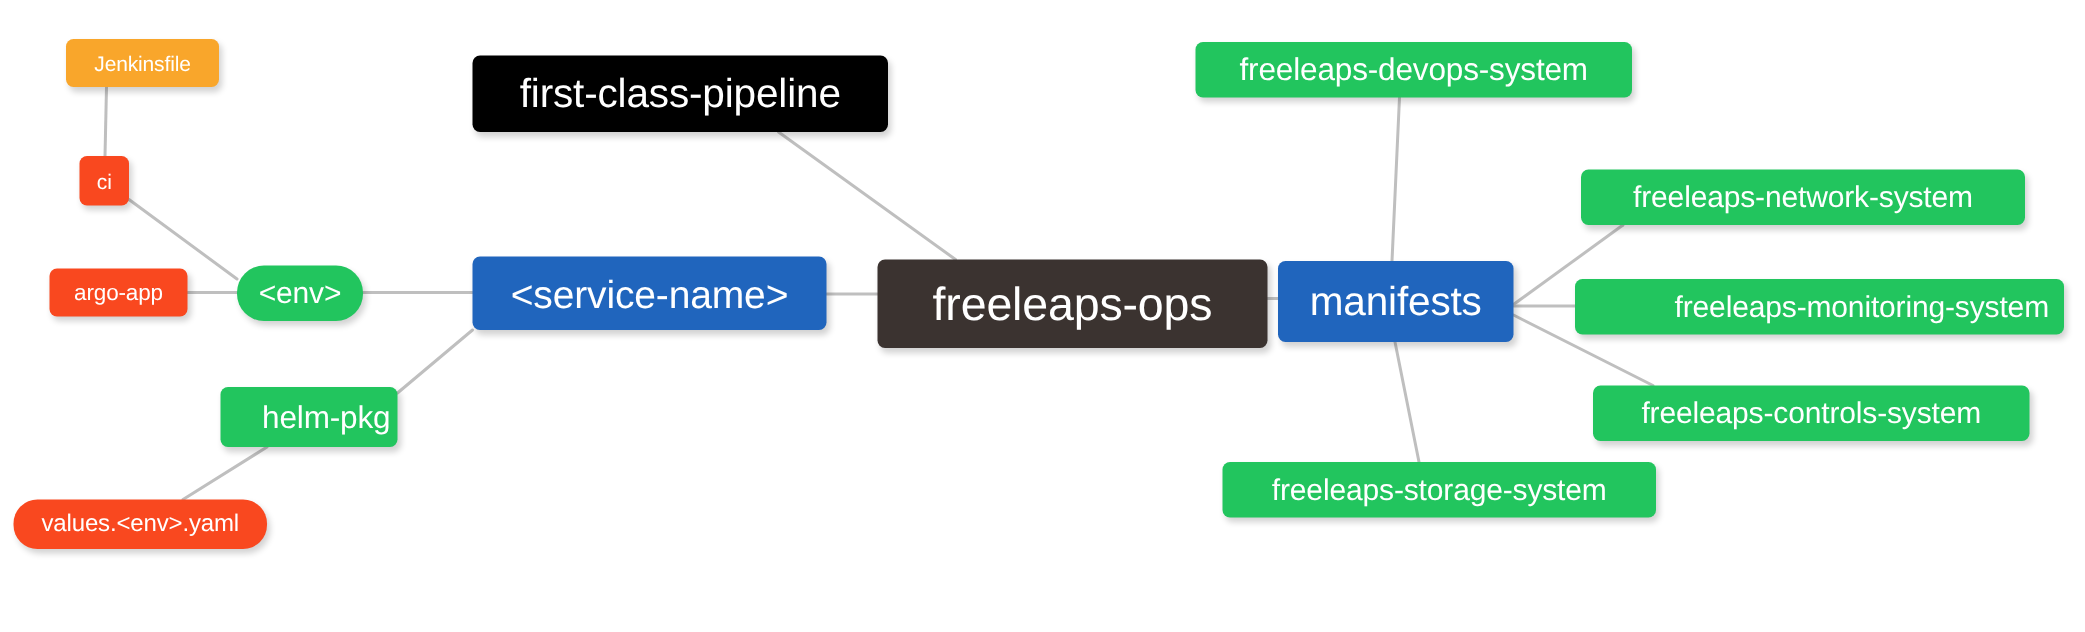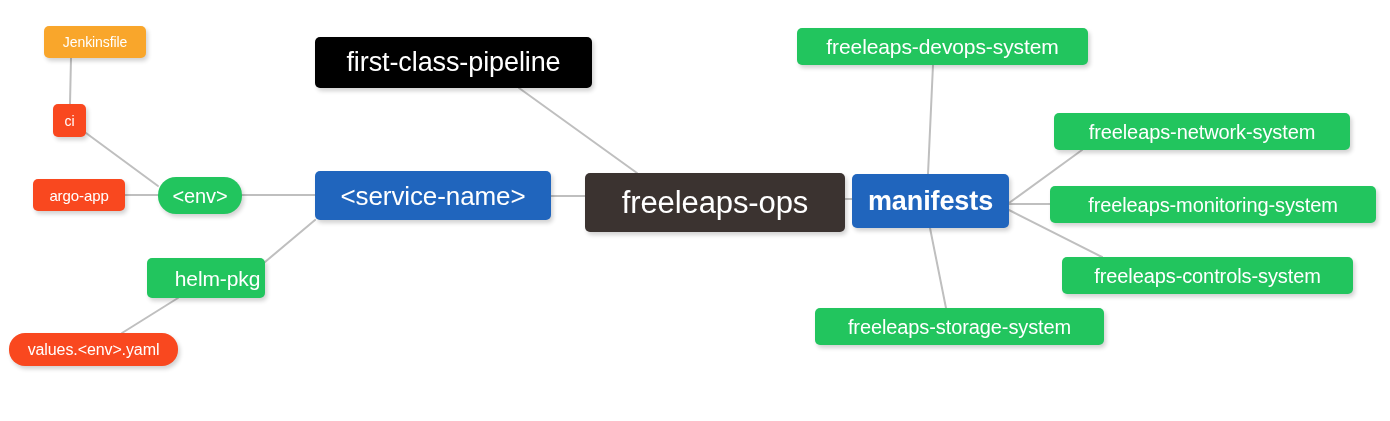--- a/index.html
+++ b/index.html
@@ -85,30 +85,30 @@
       </div>
       <div class="node" style="left: 315px; top: 37px; width: 277px; height: 51px; background: #000000; font-size: 27px;">
         <span class="node-label">first-class-pipeline</span>
       </div>
       <div class="node" style="left: 315px; top: 171px; width: 236px; height: 49px; background: rgb(32, 101, 189); font-size: 26px;">
         <span class="node-label">&lt;service-name&gt;</span>
       </div>
       <div class="node" style="left: 585px; top: 173px; width: 260px; height: 59px; background: rgb(59, 51, 48); font-size: 31px;">
         <span class="node-label">freeleaps-ops</span>
       </div>
-      <div class="node" style="left: 852px; top: 174px; width: 157px; height: 54px; background: rgb(32, 101, 189); font-size: 27px; font-weight: bold;">
+      <div class="node" style="left: 852px; top: 174px; width: 157px; height: 54px; background: rgb(32, 101, 189); font-size: 27px;">
         <span class="node-label">manifests</span>
       </div>
       <div class="node" style="left: 797px; top: 28px; width: 291px; height: 37px; background: rgb(34, 197, 94); font-size: 21px;">
         <span class="node-label">freeleaps-devops-system</span>
       </div>
       <div class="node" style="left: 1054px; top: 113px; width: 296px; height: 37px; background: rgb(34, 197, 94); font-size: 20px;">
         <span class="node-label">freeleaps-network-system</span>
       </div>
-      <div class="node" style="left: 1050px; top: 186px; width: 326px; height: 37px; background: rgb(34, 197, 94); font-size: 20px;">
+      <div class="node" style="left: 1050px; top: 186px; width: 326px; height: 37px; background: rgb(34, 197, 94); font-size: 20px; justify-content: flex-end;">
         <span class="node-label">freeleaps-monitoring-system</span>
       </div>
       <div class="node" style="left: 1062px; top: 257px; width: 291px; height: 37px; background: rgb(34, 197, 94); font-size: 20px;">
         <span class="node-label">freeleaps-controls-system</span>
       </div>
       <div class="node" style="left: 815px; top: 308px; width: 289px; height: 37px; background: rgb(34, 197, 94); font-size: 20px;">
         <span class="node-label">freeleaps-storage-system</span>
       </div>
     </div>
 </div>

